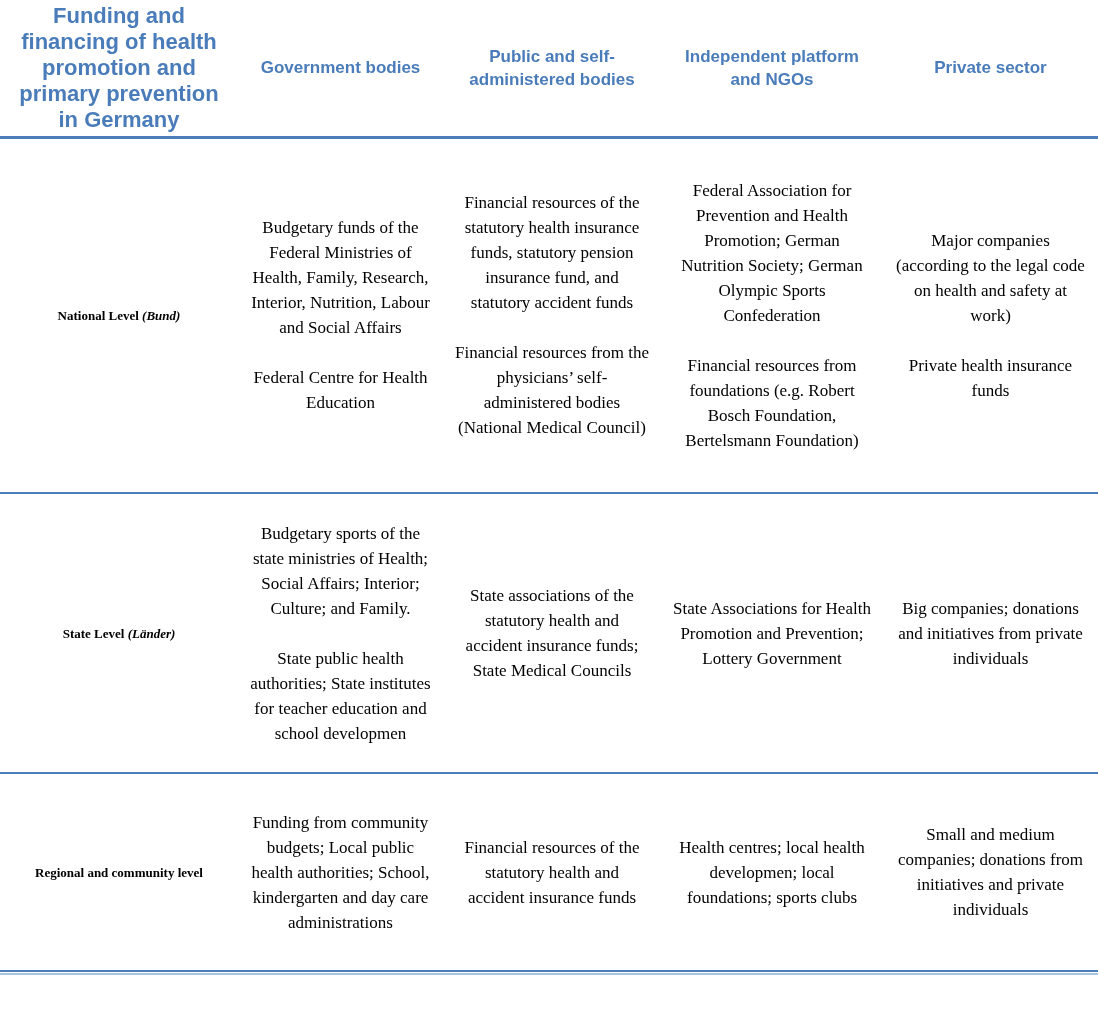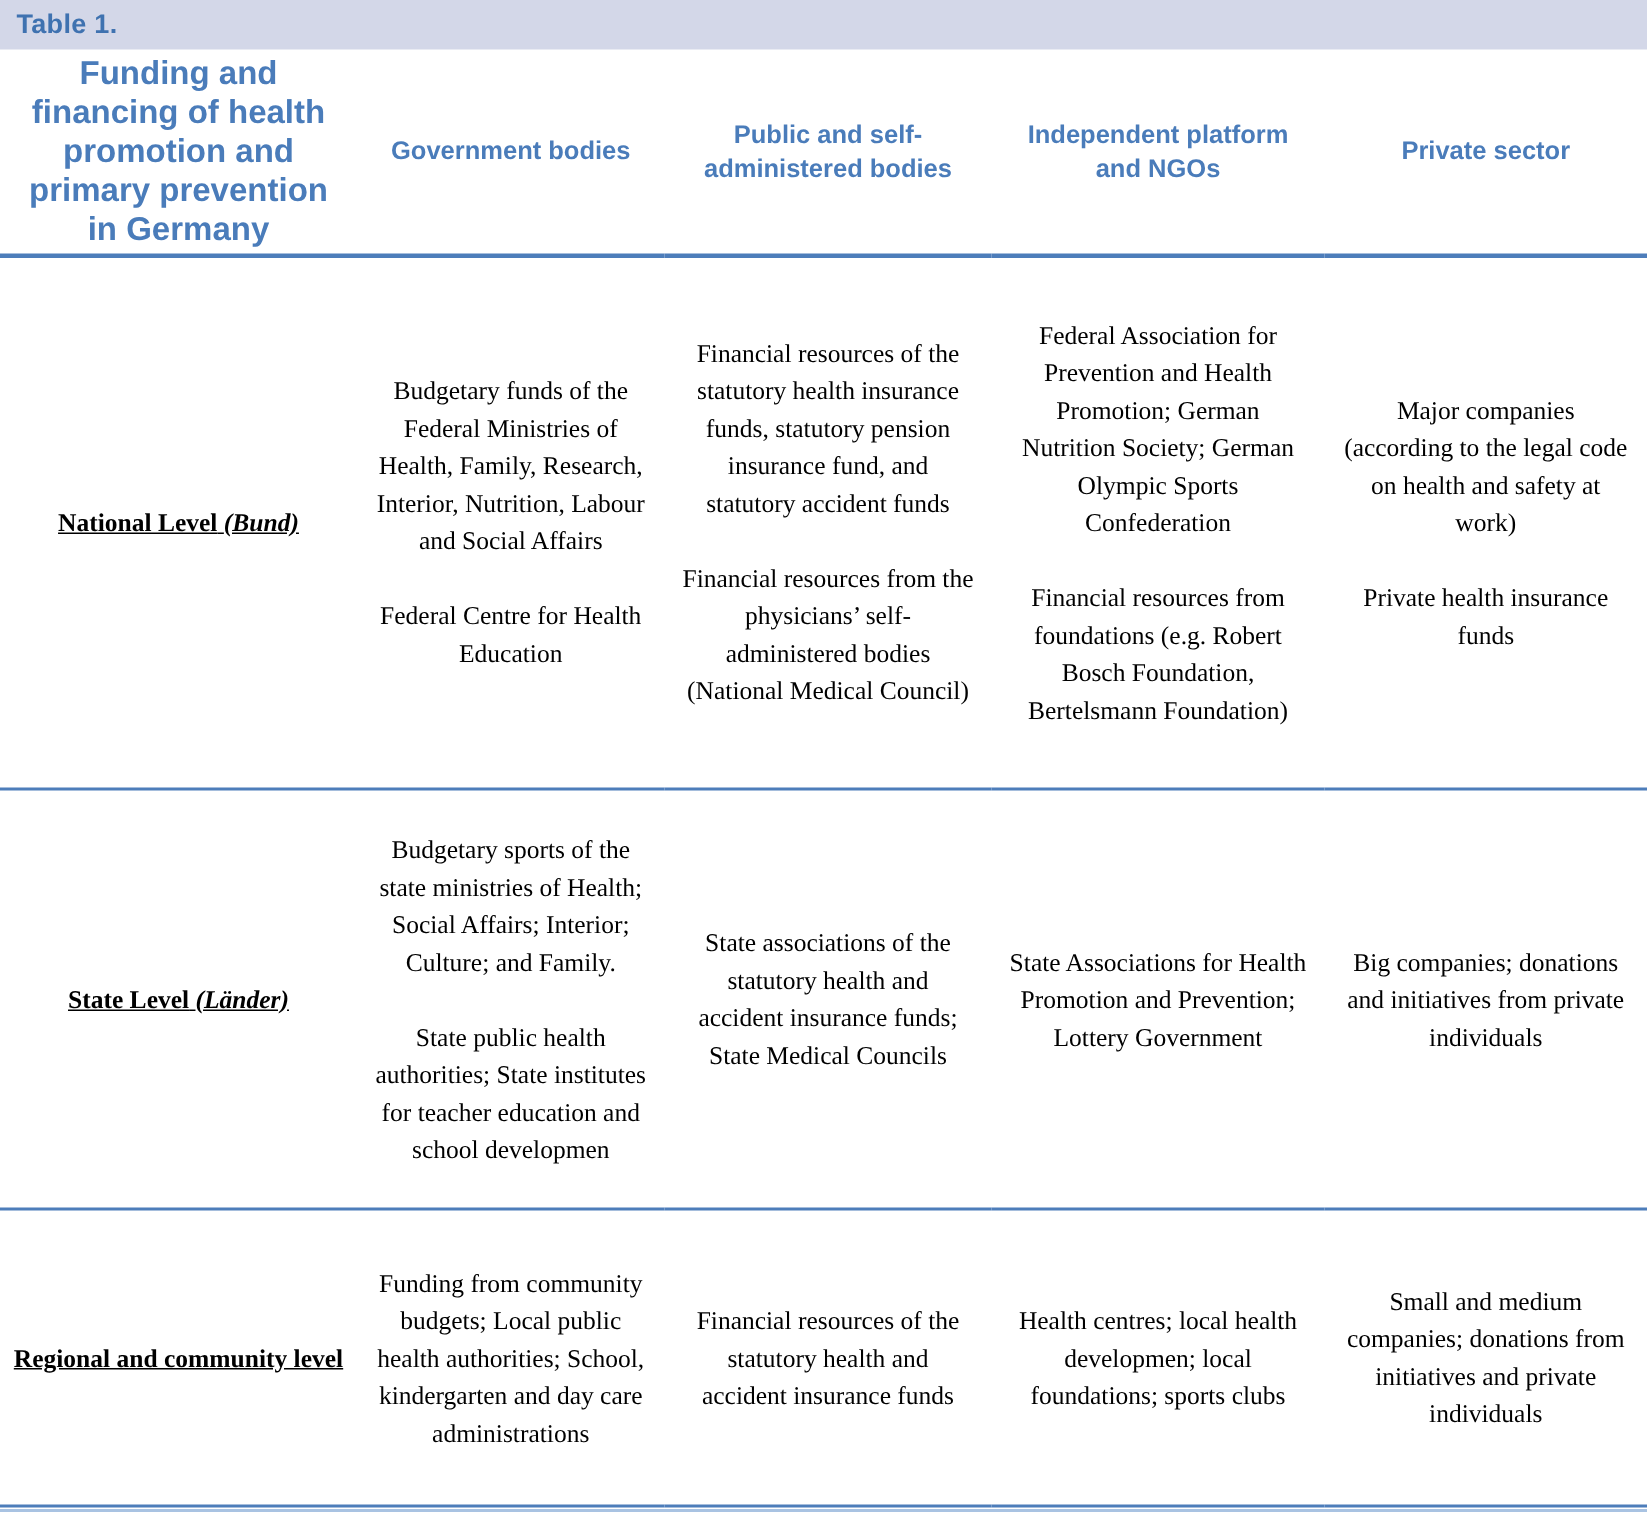--- a/index.html
+++ b/index.html
@@ -74,24 +74,23 @@
   }
 
   
   tr.body-row td { border-bottom: 2.5px solid #4d7dba; }
   tr.row-national { height: 356px; }
   tr.row-state    { height: 280px; }
   tr.row-regional { height: 198px; }
 
   td.row-label {
     font-weight: bold;
-    font-size: 17px;
+    font-size: 13px;
     line-height: 25px;
     padding: 0 2px;
-    text-decoration: underline;
   }
   td.row-label .lvl-italic { font-style: italic; }
 
   td.cell {
     font-size: 17px;
     line-height: 25px;
     padding: 0 12px;
   }
   td.cell p { margin: 0; }
   td.cell p + p { margin-top: 25px; }
@@ -102,23 +101,20 @@
     height: 2px;
     background: #a9c3e2;
     margin-top: 1px;
   }
 </style>
 </head>
 <body>
 
 <div class="page">
 
-  <div class="caption-bar">
-    <span class="caption-text">Table 1.</span>
-  </div>
 
   <table class="matrix">
     <colgroup>
       <col class="c0">
         <col class="c1">
         <col class="c2">
         <col class="c3">
         <col class="c4">
     </colgroup>
 

